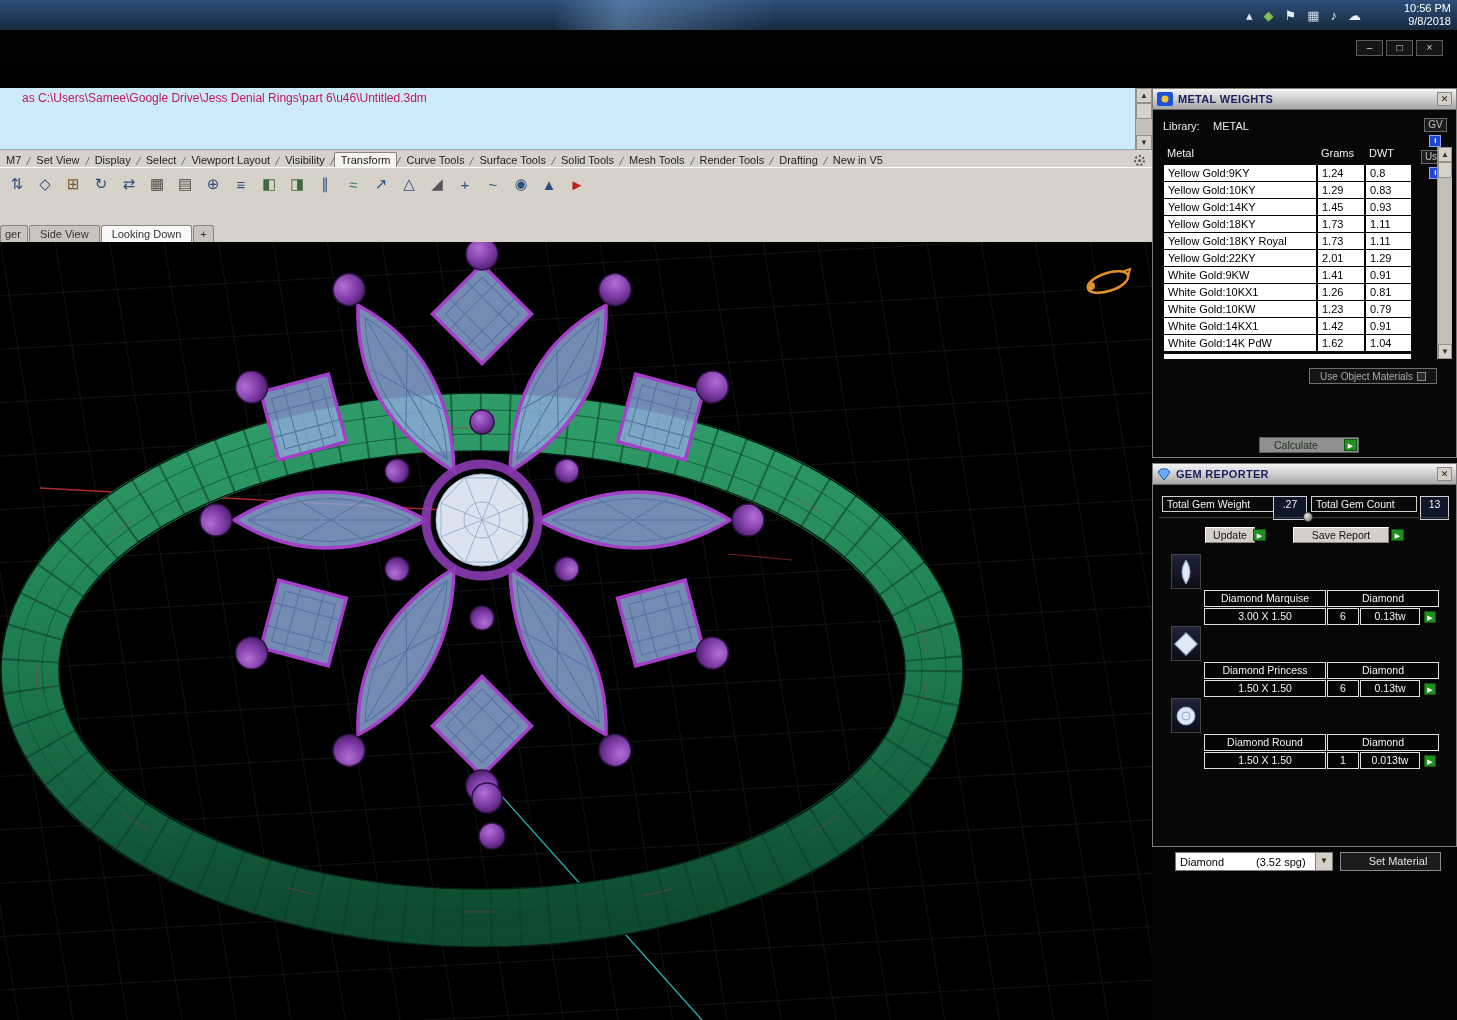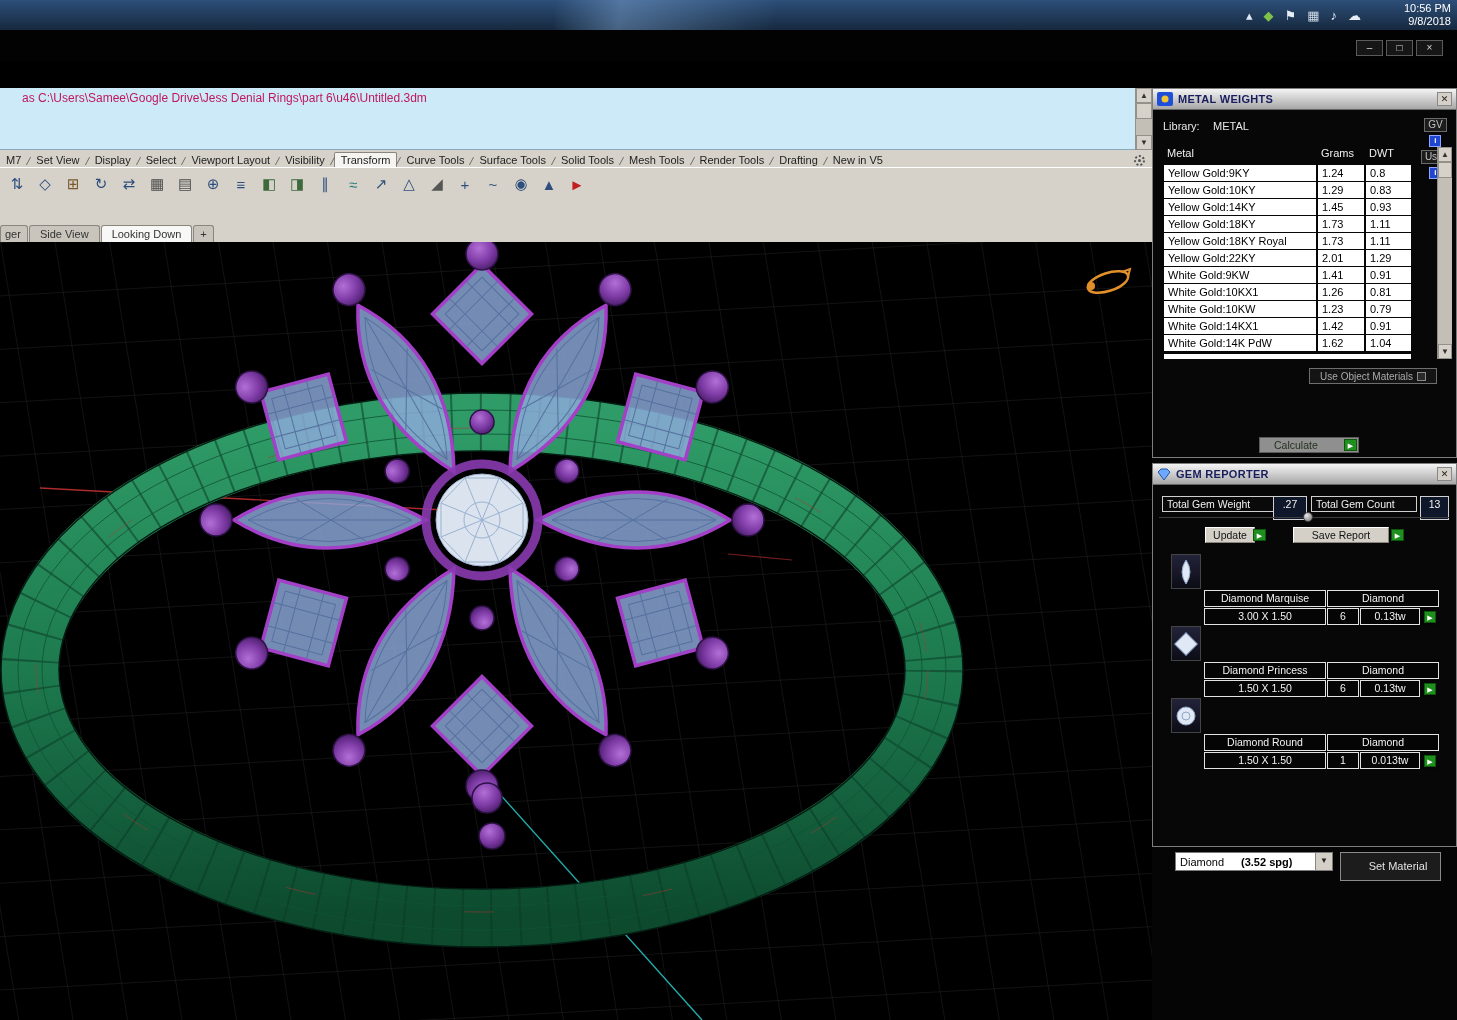--- a/index.html
+++ b/index.html
@@ -130,24 +130,24 @@
   .gcell{border:1px solid #e2e2e2;background:#050505;line-height:15px;padding:0 3px;text-align:center;
          overflow:hidden;white-space:nowrap;}
   .gname{grid-column:1;}
   .gmat{grid-column:2 / span 3;}
   .ggo{border:none;display:flex;align-items:center;}
 
   .matrow{position:absolute;top:764px;left:0;width:100%;height:20px;}
   .matselect{position:absolute;left:23px;top:0;width:158px;height:19px;background:#fff;border:1px solid #7a7a7a;
              display:flex;align-items:center;font-size:11px;color:#000;}
   .matname{padding-left:4px;}
-  .matspg{padding-left:17px;font-weight:bold;}
+  .matspg{padding-left:32px;}
   .ddbtn{margin-left:auto;width:17px;height:17px;background:#d4d0c8;border-left:1px solid #8a867e;
          font-size:8px;line-height:16px;text-align:center;color:#222;}
-  .setmat{position:absolute;left:188px;top:0;width:101px;height:29px;background:#1c1c1c;
+  .setmat{position:absolute;left:188px;top:0;width:101px;height:19px;background:#1c1c1c;
           border:1px solid #8a8a8a;color:#e2e2e2;font-size:11px;line-height:17px;text-align:center;
           font-family:"Liberation Sans",sans-serif;padding-left:15px;}
 </style>
 </head>
 <body>
 
 <div class="screen">
 
   <div class="taskbar">
     <div class="tb-glare"></div>

